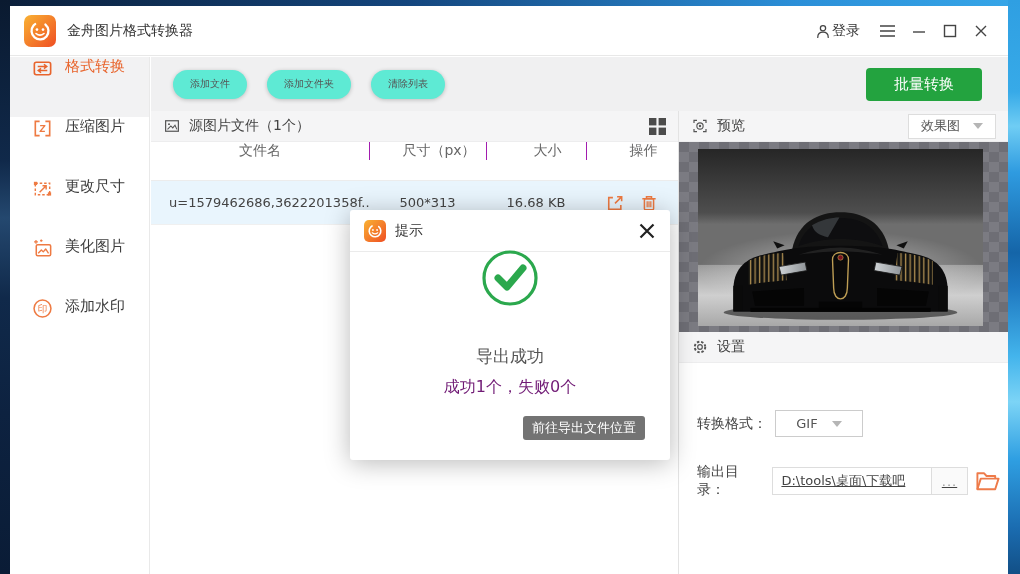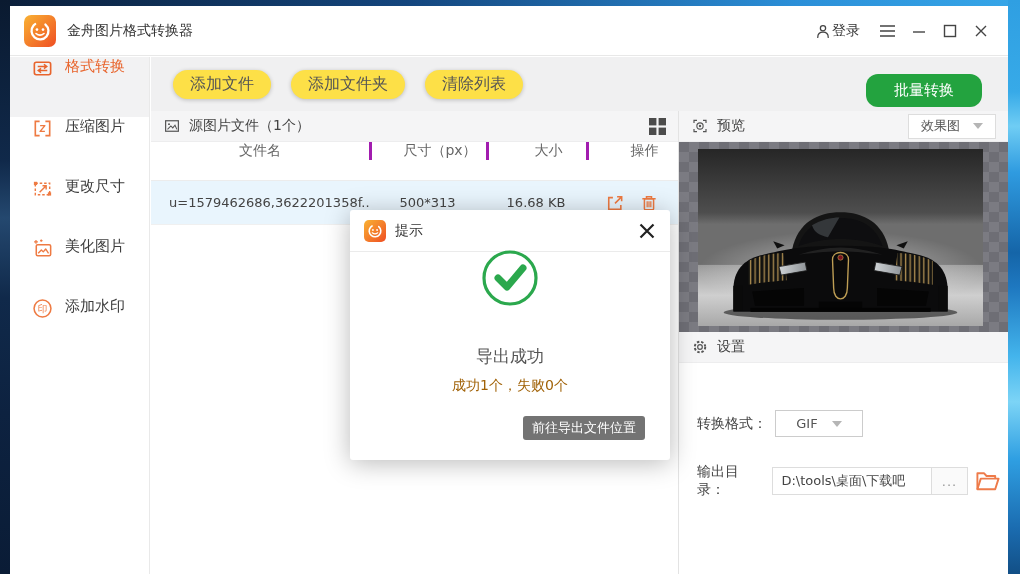--- a/index.html
+++ b/index.html
@@ -32,38 +32,38 @@
   
   .sidebar { position:absolute; top:51px; left:0; width:140px; bottom:0; background:#fff; border-right:1px solid #e9e9e9; }
   .side-item { height:60px; display:flex; padding-left:21px; gap:11px;
     font-size:15px; color:#3c3c3c; cursor:pointer; }
   .side-item.active { background:#f2f2f3; color:#e8642c; }
   .side-item svg { flex:0 0 auto; }
 
   
   .toolbar { position:absolute; left:141px; top:51px; right:0; height:54px; background:#f0f0f1;
     display:flex; align-items:center; gap:20px; padding-left:22px; }
-  .pill { height:29px; padding:0 17px; border-radius:15px; background:#fde047;
-    box-shadow:0 1px 4px rgba(0,0,0,0.22); font-size:16px; color:#555; display:flex;
+  .pill { height:29px; padding:0 17px; border-radius:15px; background:#5eead4;
+    box-shadow:0 1px 4px rgba(0,0,0,0.22); font-size:10px; color:#555; display:flex;
     align-items:center; border:none; cursor:pointer; }
   .batch-btn { position:absolute; right:26px; top:11px; width:116px; height:33px; background:#23a33f;
-    color:#fff; border-radius:12px; font-size:15px; display:flex; align-items:center;
-    justify-content:center; cursor:pointer;margin-top:6px; }
+    color:#fff; border-radius:4px; font-size:15px; display:flex; align-items:center;
+    justify-content:center; cursor:pointer; }
 
   
   .section-header { height:31px; background:#f5f5f6; display:flex; align-items:center;
     padding:0 12px; gap:8px; font-size:14px; color:#444; border-bottom:1px solid #ededee; }
 
   
   .left-panel { position:absolute; left:141px; top:105px; width:527px; bottom:0; background:#fff; }
   .grid-icon { margin-left:auto; cursor:pointer; }
   .thead { display:flex; height:39px; border-bottom:1px solid #ececec; align-items:flex-start;
     font-size:14px; color:#666; }
   .th { display:flex; align-items:center; justify-content:center; }
-  .th + .th { border-left:3px solid #a21caf;padding-left:22px; }
+  .th + .th { border-left:1px solid #a21caf;padding-left:22px; }
   .c1 { width:218px; } .c2 { width:117px; } .c3 { width:100px; } .c4 { width:92px; }
   .trow { display:flex; height:44px; align-items:center; background:#e9f5fd; font-size:13px;
     color:#444; border-bottom:1px solid #f0f0f0; cursor:pointer; }
   .td { display:flex; align-items:center; justify-content:center; }
   .td.name { justify-content:flex-start; padding-left:18px; white-space:nowrap; overflow:hidden; }
   .ops { gap:14px; }
   .op-icon { cursor:pointer; display:flex; }
 
   
   .right-panel { position:absolute; left:668px; top:105px; right:0; bottom:0; border-left:1px solid #e3e3e3; background:#fff; }
@@ -77,35 +77,35 @@
     background-size:20px 20px; background-position:0 0,10px 10px; }
   .car-img { position:absolute; left:19px; top:7px; width:285px; height:177px; display:block; }
   .settings-header { position:absolute; top:221px; left:0; right:0; }
   .settings-body { position:absolute; top:252px; left:0; right:0; bottom:0; background:#fff; }
   .set-row { position:absolute; left:18px; right:8px; display:flex; align-items:center; font-size:14px; color:#444;margin-top:24px; }
   .row-format { top:23px; height:27px; }
   .row-output { top:80px; height:28px; }
   .fmt-select { margin-left:8px; width:88px; height:27px; border:1px solid #ccc; background:#fff;
     display:flex; align-items:center; justify-content:center; gap:14px; font-size:13px; color:#555; cursor:pointer; }
   .path-box { margin-left:8px; width:203px; height:28px; border:1px solid #ddd; background:#fff;
-    display:flex; align-items:center; }
+    display:flex; align-items:center;text-decoration:underline; }
   .path-text { flex:1; padding-left:8px; font-size:13px; color:#444; white-space:nowrap; overflow:hidden; }
   .more-btn { width:36px; align-self:stretch; border-left:1px solid #ddd; display:flex; align-items:center;
     justify-content:center; color:#999; font-size:13px; letter-spacing:1px; cursor:pointer; background:#fafafa; }
   .folder-btn { margin-left:7px; cursor:pointer; display:flex; }
 
   
   .modal { position:absolute; left:340px; top:204px; width:320px; height:250px; background:#fff;
     border-radius:3px; box-shadow:0 3px 26px rgba(0,0,0,0.28); z-index:10; }
   .modal-header { height:42px; display:flex; align-items:center; padding:0 14px; gap:9px;
     border-bottom:1px solid #ebebeb; font-size:14px; color:#333; }
   .modal-close { margin-left:auto; cursor:pointer; display:flex; }
   .check-wrap { position:absolute; left:50%; top:70px; transform:translate(-50%,-50%); }
   .modal-msg { position:absolute; top:135px; width:100%; text-align:center; font-size:17px; color:#555; }
-  .modal-detail { position:absolute; top:167px; width:100%; text-align:center; font-size:14px; color:#a16207; }
+  .modal-detail { position:absolute; top:167px; width:100%; text-align:center; font-size:16px; color:#701a75; }
   .modal-action { position:absolute; right:25px; bottom:20px; height:24px; padding:0 9px; background:#737373;
     color:#fff; font-size:13px; border-radius:3px; display:flex; align-items:center; cursor:pointer; }
 </style>
 </head>
 <body>
 
 <svg width="0" height="0" style="position:absolute">
   <defs>
     <linearGradient id="logoGrad" x1="0" y1="0" x2="1" y2="1">
       <stop offset="0" stop-color="#f9b233"></stop>

